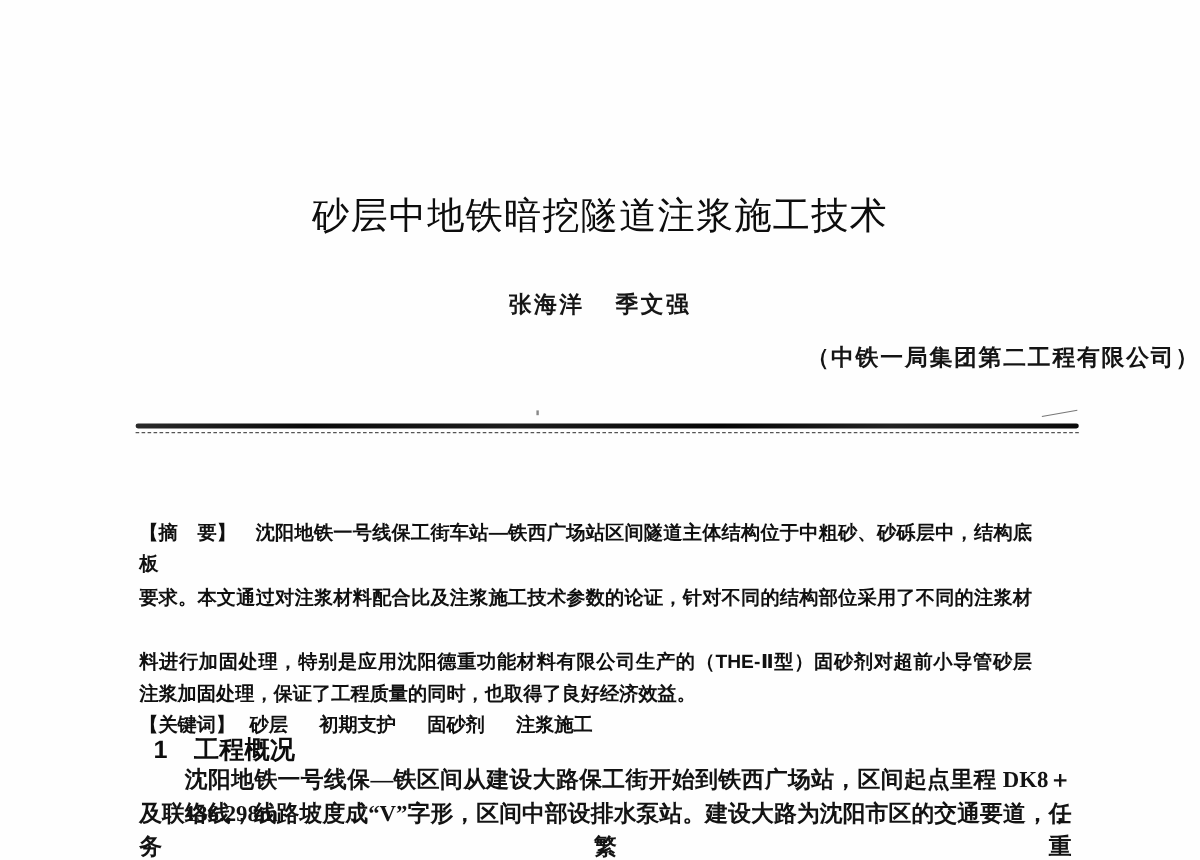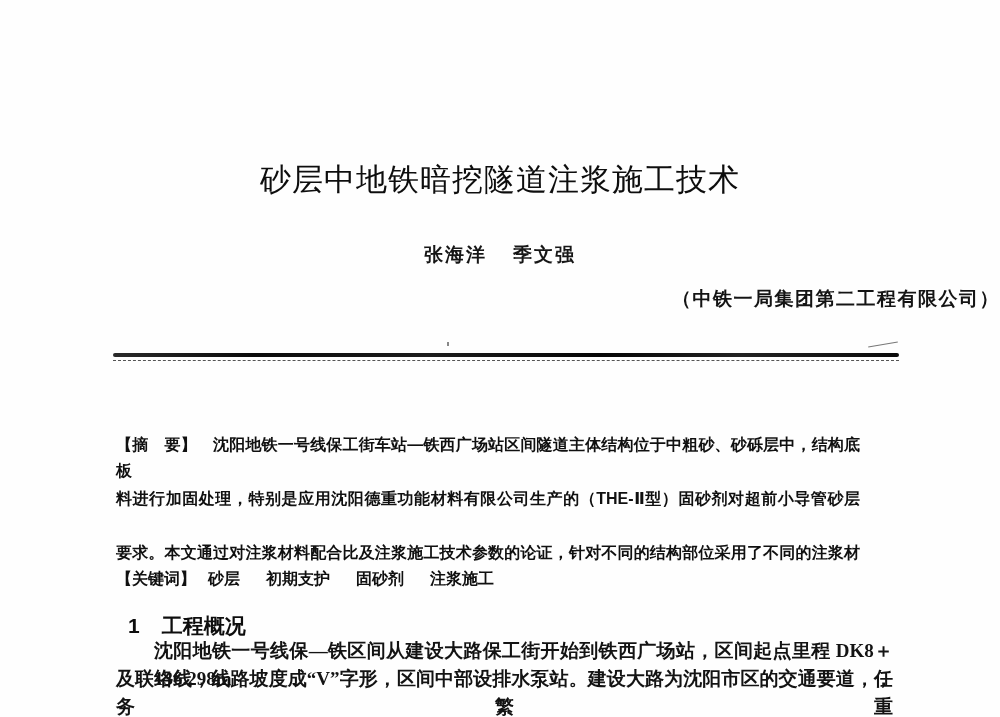--- a/index.html
+++ b/index.html
@@ -161,22 +161,23 @@
 
   <div class="affiliation">（中铁一局集团第二工程有限公司）</div>
 
   <div class="divider-main"></div>
   <div class="divider-dashed"></div>
   <div class="divider-artifact"></div>
   <div class="speck"></div>
 
   <section class="abstract-block">
     <div class="abstract-line just">【摘　要】　沈阳地铁一号线保工街车站—铁西广场站区间隧道主体结构位于中粗砂、砂砾层中，结构底板</div>
+    <div class="abstract-line just">要求。本文通过对注浆材料配合比及注浆施工技术参数的论证，针对不同的结构部位采用了不同的注浆材</div>
     <div class="abstract-line just">料进行加固处理，特别是应用沈阳德重功能材料有限公司生产的（THE-Ⅱ型）固砂剂对超前小导管砂层</div>
-    <div class="abstract-line just">要求。本文通过对注浆材料配合比及注浆施工技术参数的论证，针对不同的结构部位采用了不同的注浆材</div>
+    <div class="abstract-line">注浆加固处理，保证了工程质量的同时，也取得了良好经济效益。</div>
     <div class="keywords-line">
       <span class="kw-label">【关键词】</span><span class="kw-item">砂层</span><span class="kw-item">初期支护</span><span class="kw-item">固砂剂</span><span class="kw-item">注浆施工</span>
     </div>
   </section>
 
   <h2 class="section-heading">
     <span class="section-number">1</span><span class="section-title">工程概况</span>
   </h2>
 
   <div class="body-paragraph">

